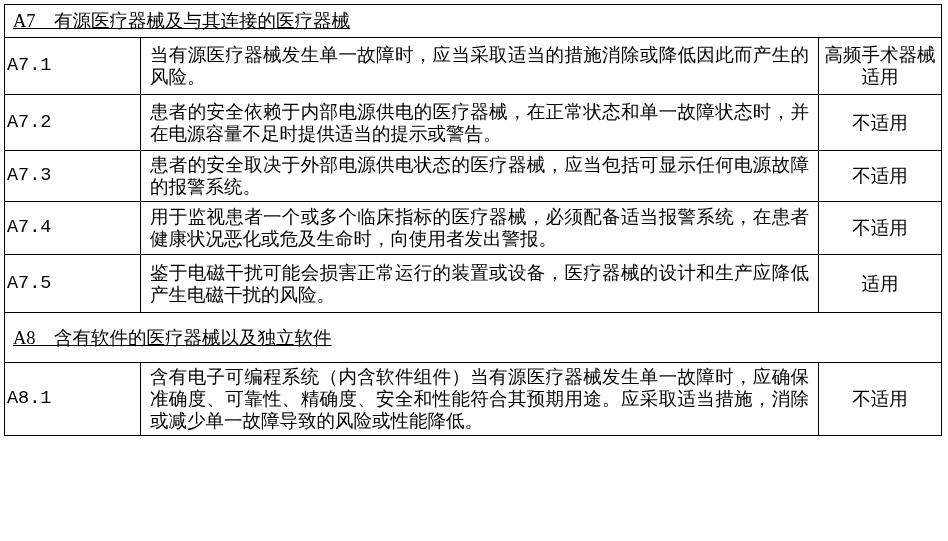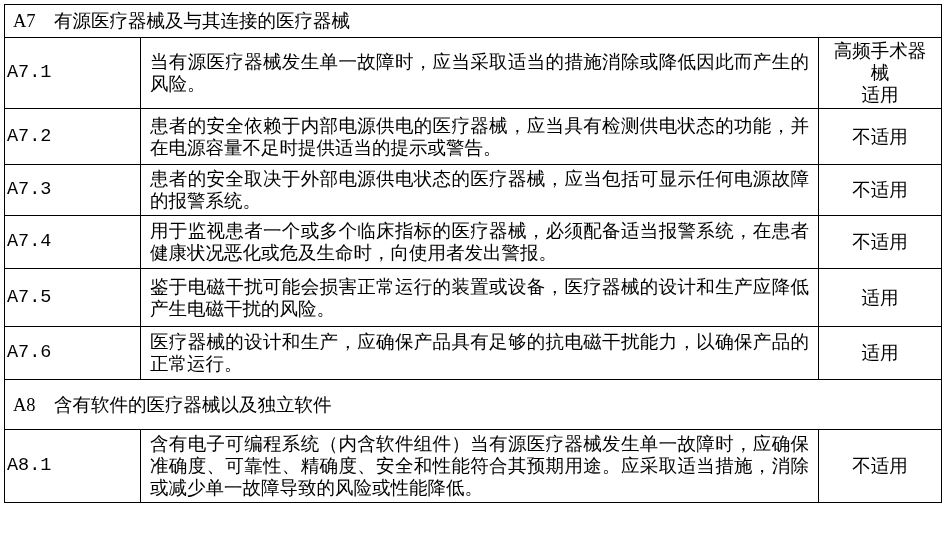--- a/index.html
+++ b/index.html
@@ -29,33 +29,34 @@
     font-size: 18.5px;
     line-height: 22px;
     vertical-align: middle;
     box-sizing: border-box;
     overflow: hidden;
   }
   td.section {
     padding: 3px 8px;
     text-align: left;
     white-space: pre-wrap;
+    text-decoration: underline;
   }
   td.code {
     padding: 2px 2px;
     font-family: Liberation Mono, monospace;
   }
   td.req {
     padding: 3px 9px;
     text-align: justify;
     text-justify: inter-character;
   }
   td.app {
     text-align: center;
-    padding: 2px 12px;
+    padding: 2px 5px;
     white-space: pre-line;
   }
 </style>
 </head>
 <body>
 
 <div class="page">
   <table class="req-table">
     <colgroup>
       <col style="width:136px">
@@ -69,21 +70,21 @@
 
       <tr style="height:57px">
         <td class="code">A7.1</td>
         <td class="req">当有源医疗器械发生单一故障时，应当采取适当的措施消除或降低因此而产生的风险。</td>
         <td class="app">高频手术器械
 适用</td>
       </tr>
 
       <tr style="height:56px">
         <td class="code">A7.2</td>
-        <td class="req">患者的安全依赖于内部电源供电的医疗器械，应当具有检测供电状态的功能，并在电源容量不足时提供适当的提示或警告。</td>
+        <td class="req">患者的安全依赖于内部电源供电的医疗器械，在正常状态和单一故障状态时，并在电源容量不足时提供适当的提示或警告。</td>
         <td class="app">不适用</td>
       </tr>
 
       <tr style="height:51px">
         <td class="code">A7.3</td>
         <td class="req">患者的安全取决于外部电源供电状态的医疗器械，应当包括可显示任何电源故障的报警系统。</td>
         <td class="app">不适用</td>
       </tr>
 
       <tr style="height:53px">
@@ -91,25 +92,20 @@
         <td class="req">用于监视患者一个或多个临床指标的医疗器械，必须配备适当报警系统，在患者健康状况恶化或危及生命时，向使用者发出警报。</td>
         <td class="app">不适用</td>
       </tr>
 
       <tr style="height:58px">
         <td class="code">A7.5</td>
         <td class="req">鉴于电磁干扰可能会损害正常运行的装置或设备，医疗器械的设计和生产应降低产生电磁干扰的风险。</td>
         <td class="app">适用</td>
       </tr>
 
-      <tr style="height:53px">
-        <td class="code">A7.6</td>
-        <td class="req">医疗器械的设计和生产，应确保产品具有足够的抗电磁干扰能力，以确保产品的正常运行。</td>
-        <td class="app">适用</td>
-      </tr>
 
 
       <tr style="height:50px">
         <td class="section" colspan="3">A8　含有软件的医疗器械以及独立软件</td>
       </tr>
 
       <tr style="height:71px">
         <td class="code">A8.1</td>
         <td class="req">含有电子可编程系统（内含软件组件）当有源医疗器械发生单一故障时，应确保准确度、可靠性、精确度、安全和性能符合其预期用途。应采取适当措施，消除或减少单一故障导致的风险或性能降低。</td>
         <td class="app">不适用</td>

